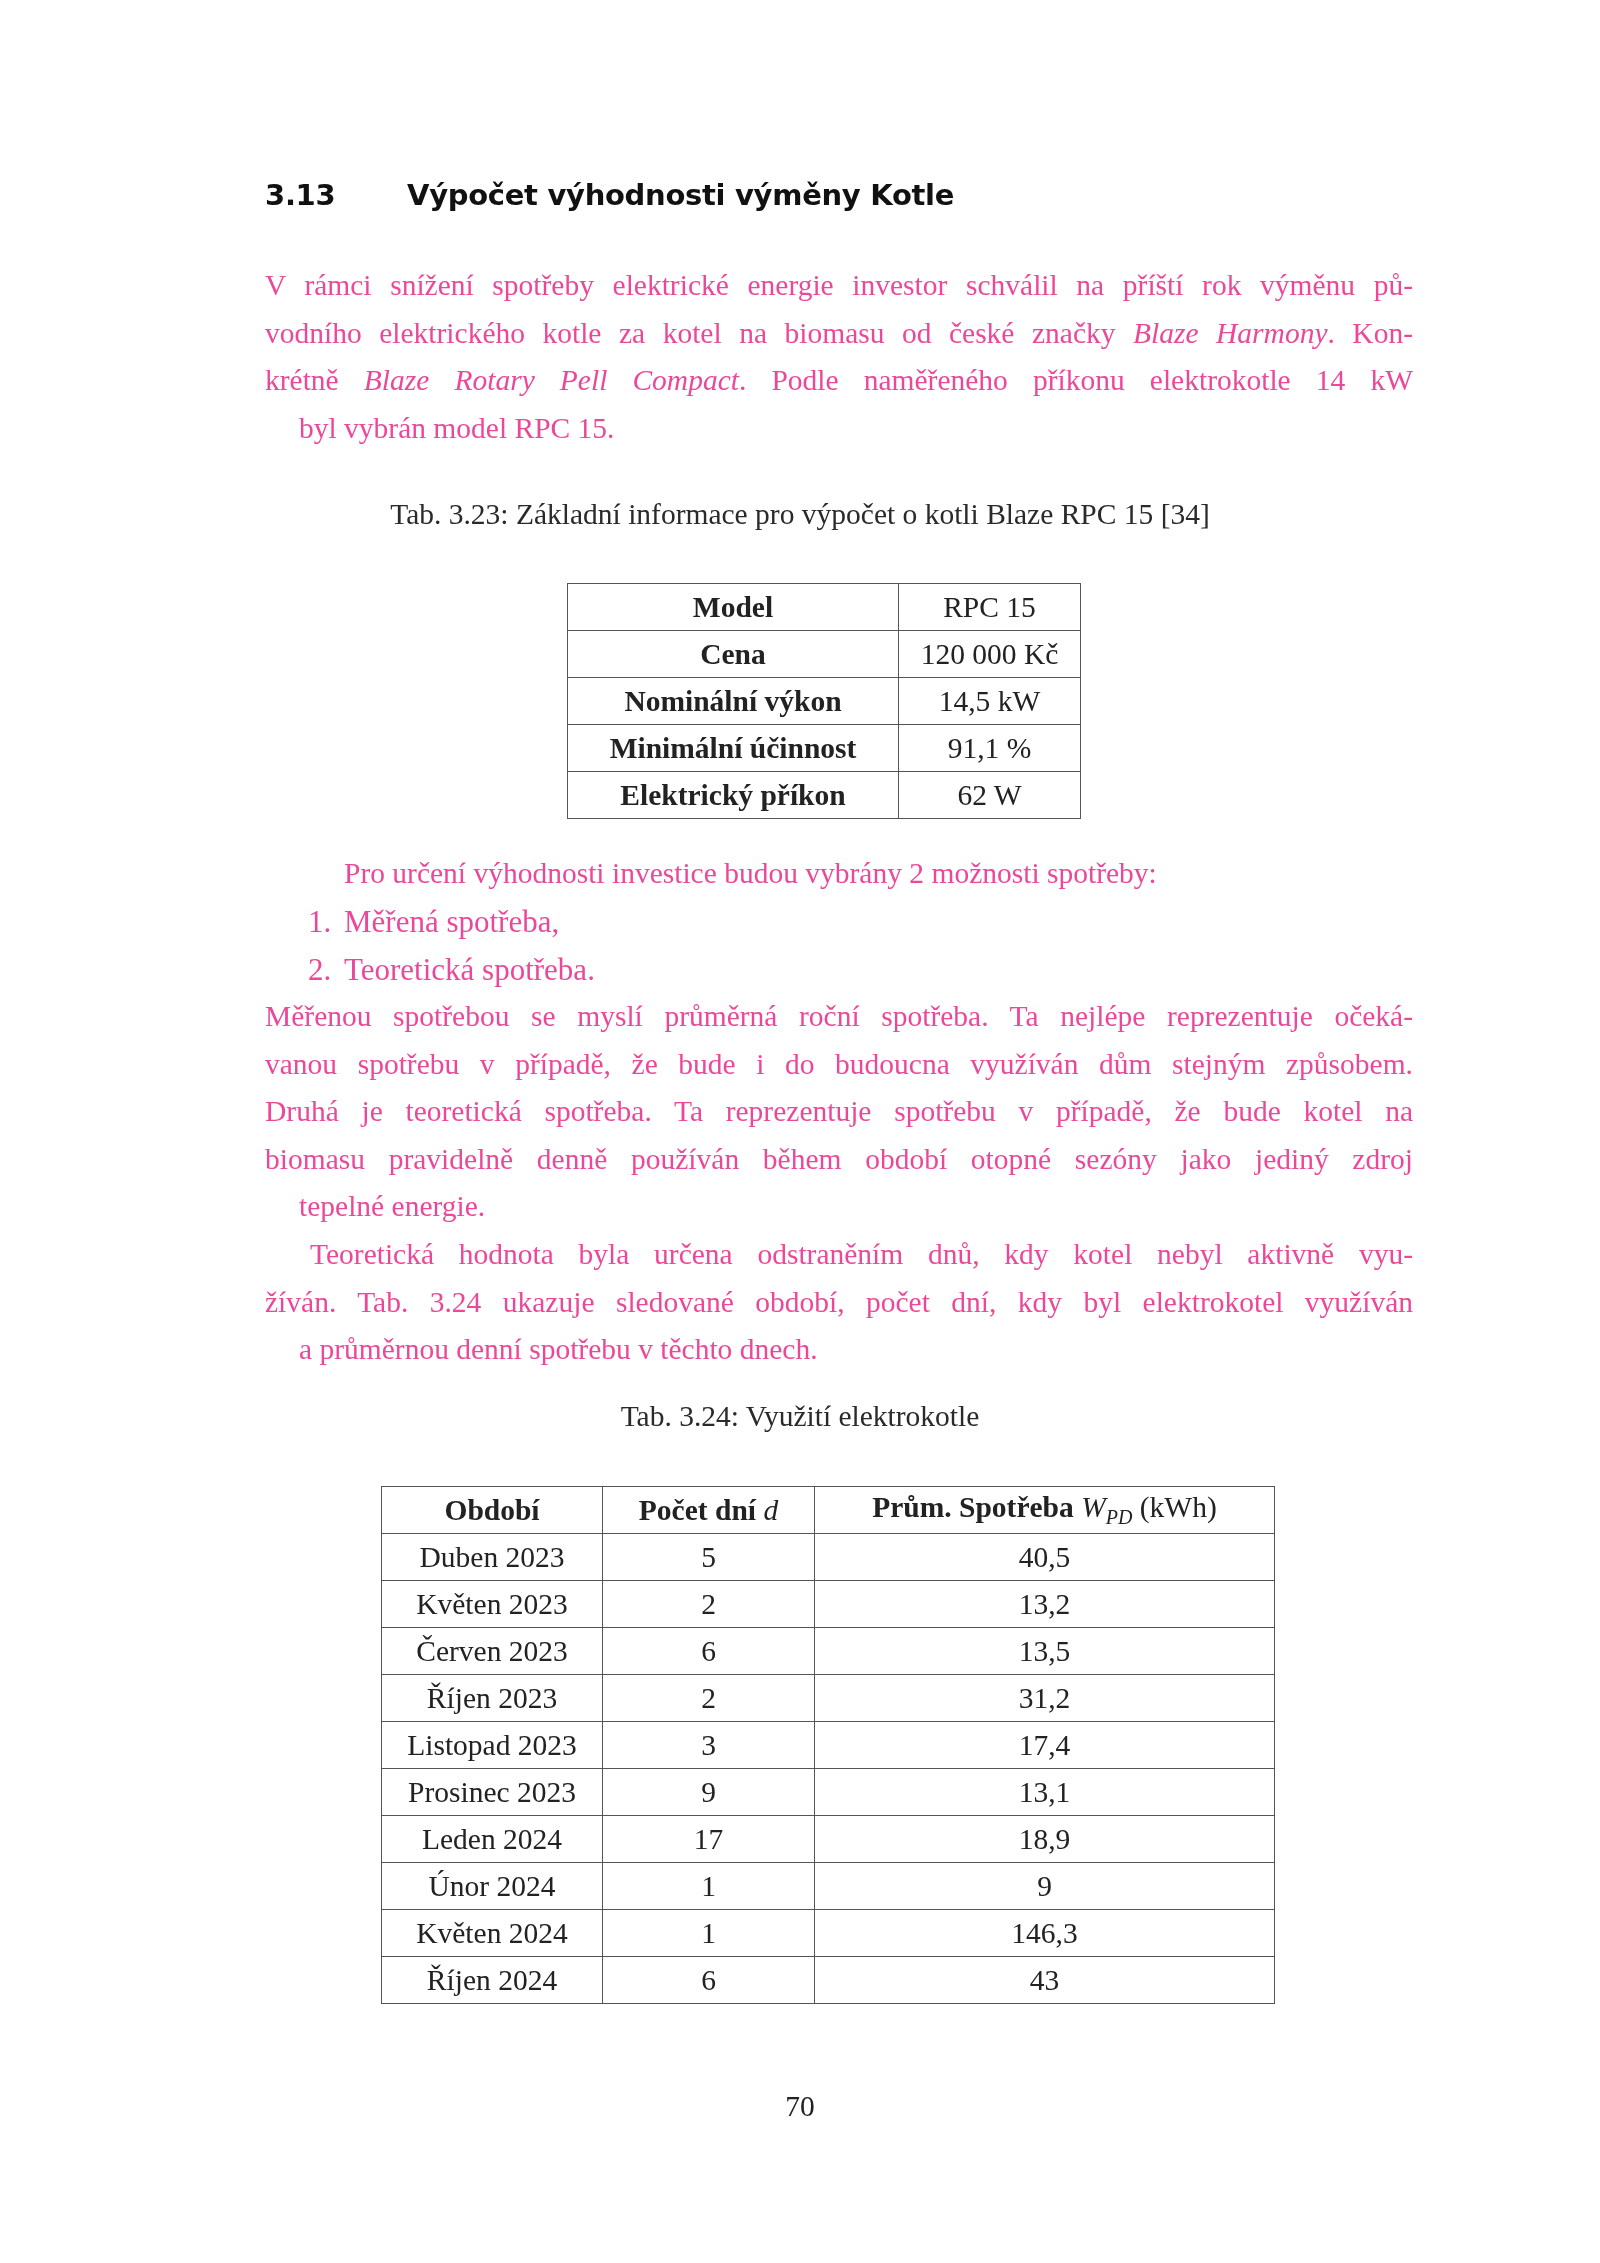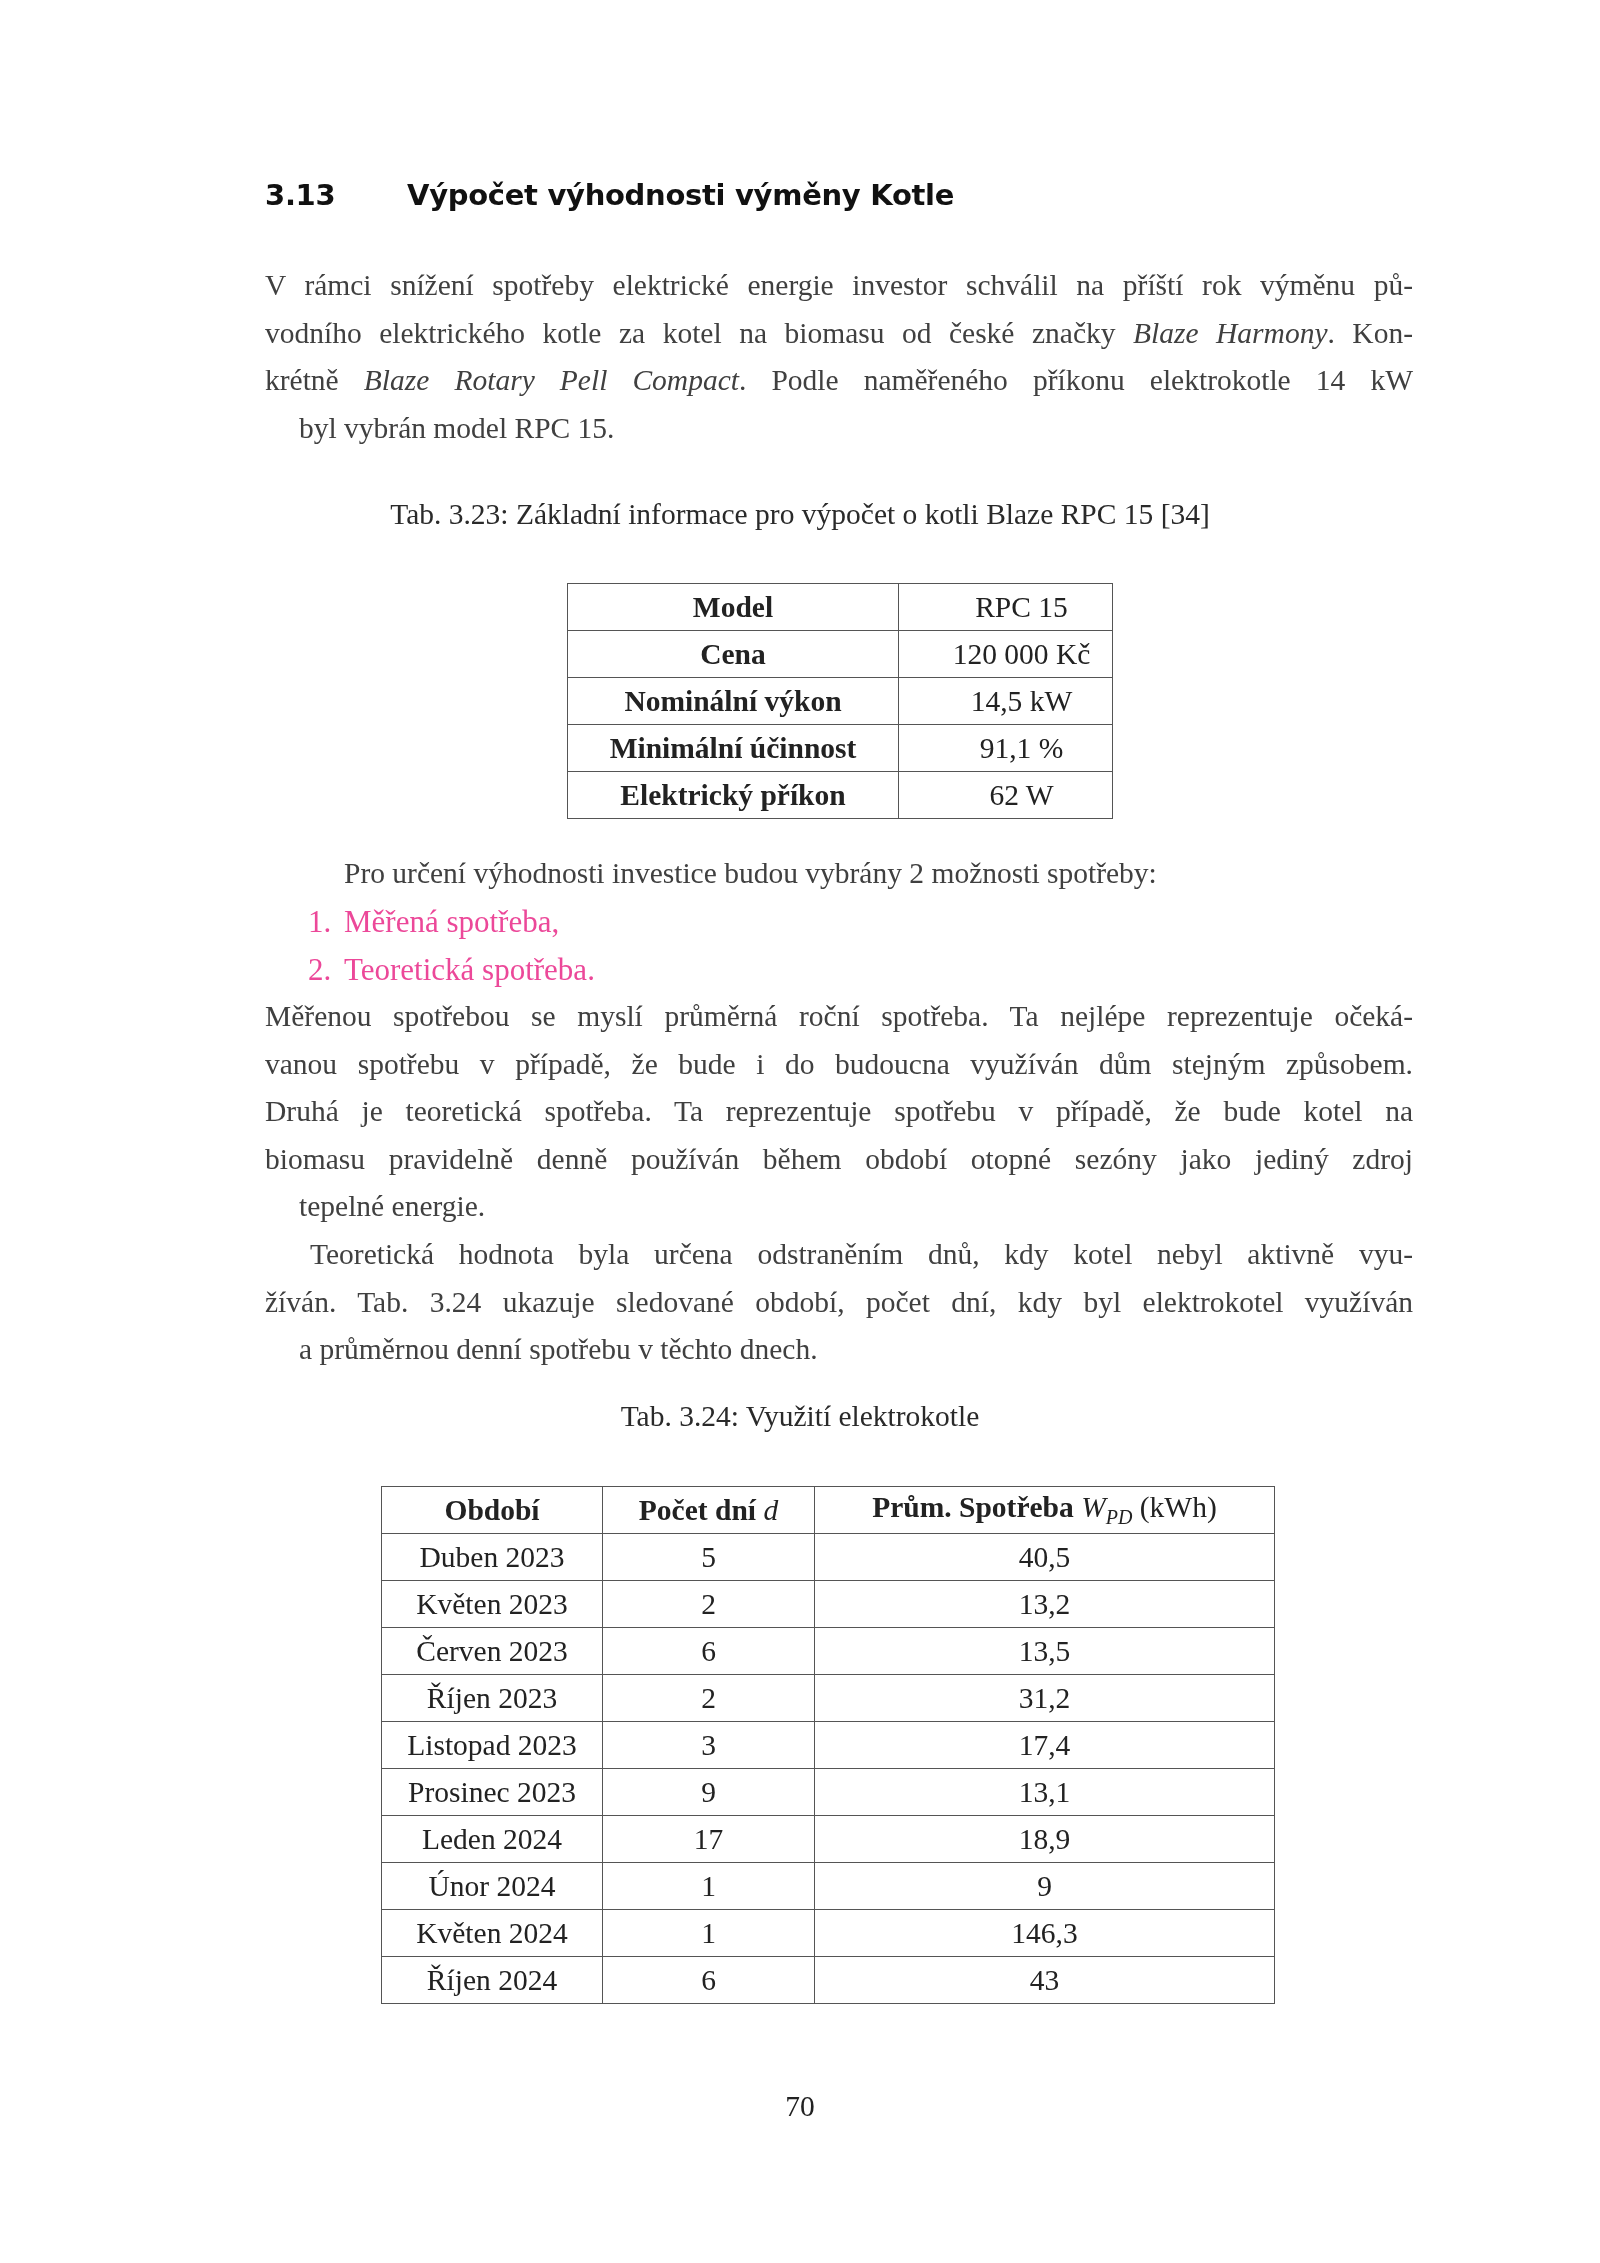--- a/index.html
+++ b/index.html
@@ -8,39 +8,39 @@
     .heading {
       position: absolute; left: 265px; top: 178px;
       font-family: "DejaVu Sans", "Liberation Sans", sans-serif;
       font-weight: bold; font-size: 29px; color: #111; letter-spacing: -0.3px;
       white-space: nowrap;
     }
     .heading .num { display: inline-block; width: 142px; }
     .para {
       position: absolute; left: 265px; width: 1148px;
       font-family: "Liberation Serif", "DejaVu Serif", serif;
-      font-size: 29.5px; line-height: 47.5px; color: #404040;
+      font-size: 29.5px; line-height: 47.5px; color: #ec4899;
       text-align: justify;
     }
     .para .line { display: block; text-align: justify; text-align-last: justify; white-space: nowrap; }
     .para .line.last { text-align-last: left; margin-left: 34px; }
     .para .indent { padding-left: 45px; }
     em { font-style: italic; }
     .caption {
       position: absolute; left: 0; width: 1600px; text-align: center;
       font-family: "Liberation Serif", "DejaVu Serif", serif;
       font-size: 29.5px; color: #2a2a2a;
     }
     table { position: absolute; border-collapse: collapse; font-family: "Liberation Serif", "DejaVu Serif", serif; font-size: 29.5px; color: #222; margin-top: 16px; }
     td, th { border: 1.5px solid #555; text-align: center; padding: 0; }
     th, td.bold { font-weight: bold; }
     .t1 { left: 567px; top: 567px; }
     .t1 td { height: 46px; }
     .t1 td.k { width: 330px; }
-    .t1 td.v { width: 181px; padding-left: 32px; }
+    .t1 td.v { width: 181px; }
     .t2 { left: 381px; top: 1470px; }
     .t2 td, .t2 th { height: 46px; }
     .t2 .c1 { width: 220px; }
     .t2 .c2 { width: 211px; }
     .t2 .c3 { width: 459px; }
     .t2 th .mi { font-weight: normal; font-style: italic; }
     .t2 th .unit { font-weight: normal; }
     .list { position: absolute; left: 308px; font-family: "Liberation Serif", "DejaVu Serif", serif; font-size: 31px; color: #ec4899; line-height: 47.5px; }
     .list .n { display: inline-block; width: 36px; }
     .pageno { position: absolute; left: 0; width: 1600px; top: 2090px; text-align: center; font-family: "Liberation Serif", "DejaVu Serif", serif; font-size: 29.5px; color: #222; }

